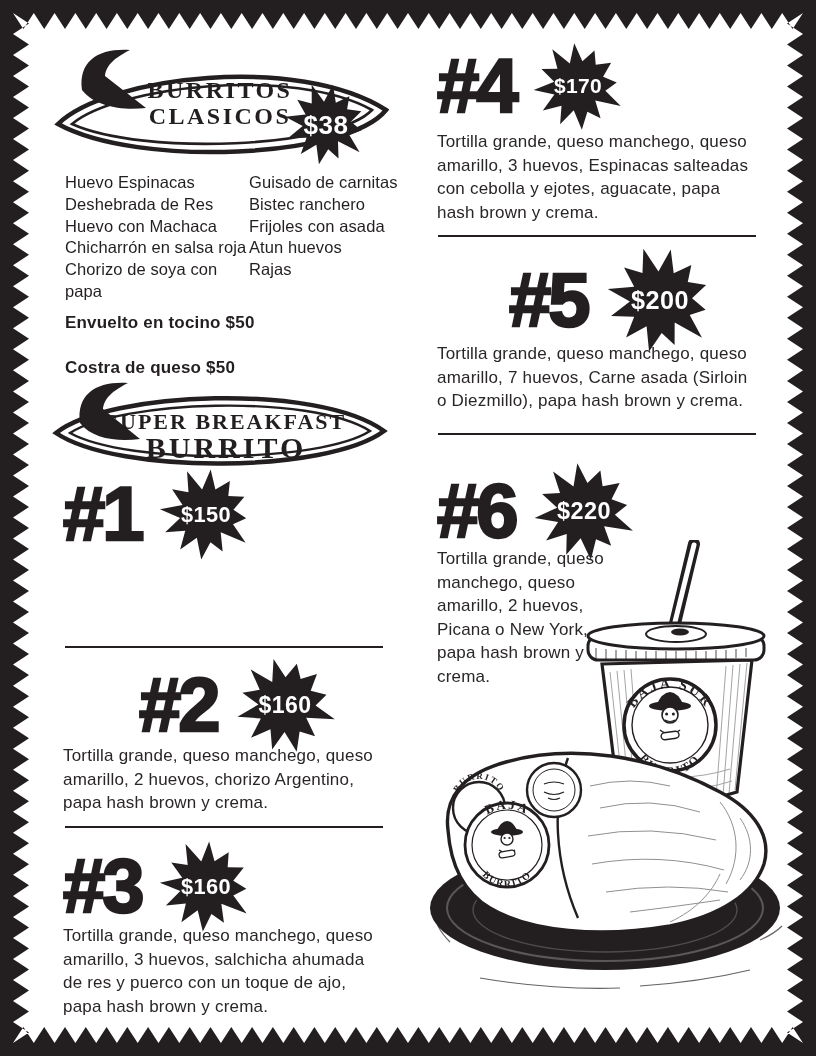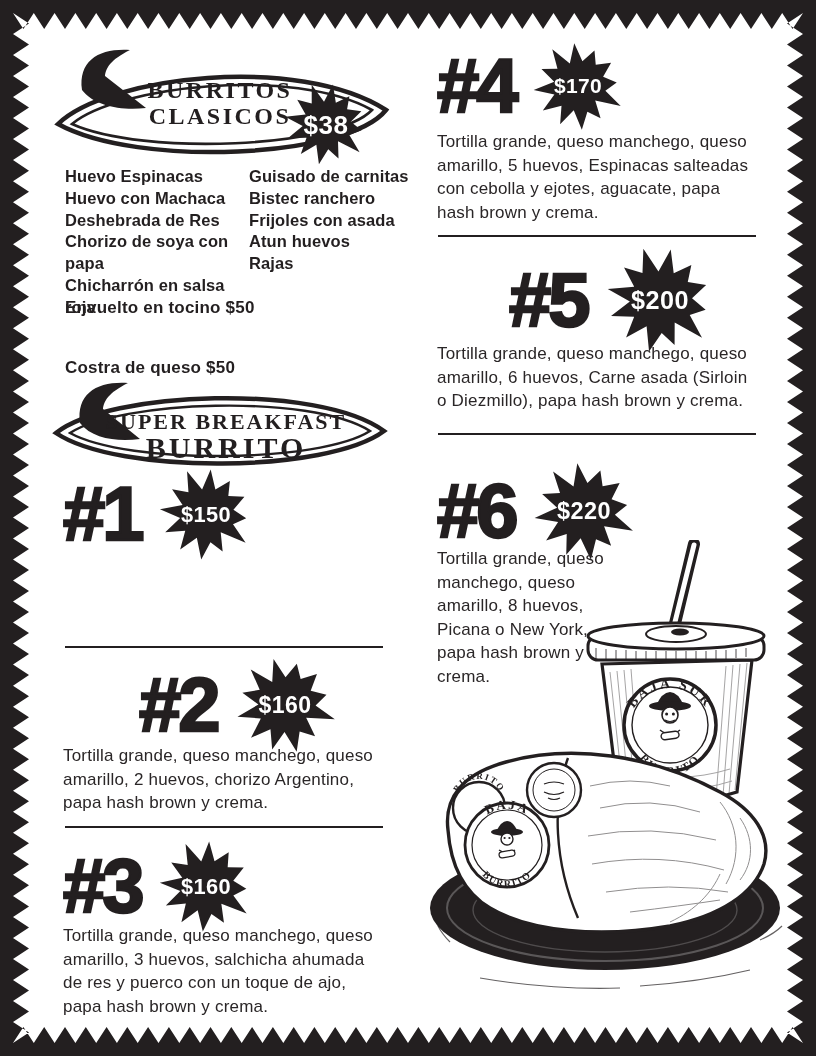--- a/index.html
+++ b/index.html
@@ -4,21 +4,21 @@
 <style>
   html,body{margin:0;padding:0;width:816px;height:1056px;}
   body{position:relative;background:#231f20;overflow:hidden;
        font-family:"Liberation Sans","DejaVu Sans",sans-serif;color:#231f20;}
   #frame{position:absolute;inset:0;z-index:0;}
   .content{position:absolute;inset:0;z-index:1;padding-left:41px;}
 
   .abs{position:absolute;}
 
   
-  .classics-list{left:65px;top:166px;display:flex;font-weight:bold;}
+  .classics-list{left:65px;top:172px;display:flex;}
   .classics-col{list-style:none;margin:0;padding:0;font-size:16.5px;line-height:21.8px;letter-spacing:.1px;}
   .classics-col.c1{width:184px;}
   .addon{left:65px;font-weight:bold;font-size:17px;letter-spacing:.2px;}
 
   
   .badge-text{font-family:"Liberation Serif","DejaVu Serif",serif;font-weight:bold;fill:#231f20;}
 
   
   .item{position:absolute;}
   .item-head{display:flex;align-items:center;gap:12px;}
@@ -59,35 +59,35 @@
     <text class="badge-text" x="172" y="78" font-size="24" letter-spacing="2.5" text-anchor="middle">CLASICOS</text>
     <g transform="translate(278,78)">
       <polygon class="burst-shape" transform="rotate(10)" fill="#231f20" points="36.1,0.0 24.9,6.7 38.0,21.9 14.8,14.8 18.3,31.7 6.6,24.6 0.0,40.8 -5.9,22.1 -19.6,34.0 -16.8,16.8 -34.6,20.0 -22.6,6.1 -41.4,0.0 -21.7,-5.8 -32.5,-18.8 -17.6,-17.6 -20.9,-36.2 -5.8,-21.5 -0.0,-40.0 6.0,-22.6 18.2,-31.5 18.2,-18.2 32.6,-18.8 24.0,-6.4"></polygon>
       <text class="burst-text" x="0" y="10" font-size="30" text-anchor="middle">$38</text>
     </g>
   </svg>
 
   <div class="abs classics-list">
     <ul class="classics-col c1">
       <li>Huevo Espinacas</li>
+      <li>Deshebrada de Res</li>
       <li>Huevo con Machaca</li>
-      <li>Deshebrada de Res</li>
+      <li>Chicharrón en salsa roja</li>
       <li>Chorizo de soya con papa</li>
-      <li>Chicharrón en salsa roja</li>
     </ul>
     <ul class="classics-col">
       <li>Guisado de carnitas</li>
       <li>Bistec ranchero</li>
       <li>Frijoles con asada</li>
       <li>Atun huevos</li>
       <li>Rajas</li>
     </ul>
   </div>
 
-  <div class="abs addon" style="top:298px;">Envuelto en tocino $50</div>
+  <div class="abs addon" style="top:313px;">Envuelto en tocino $50</div>
   <div class="abs addon" style="top:358px;">Costra de queso $50</div>
 
   <svg class="abs" style="left:48px;top:381px;" width="344" height="96" viewBox="0 0 344 96">
     <path d="M8,52 C60,10 270,2 336,50 C280,92 70,94 8,52 Z" fill="none" stroke="#231f20" stroke-width="4.5"></path>
     <path d="M22,52 C70,20 262,12 322,50 C272,82 80,84 22,52 Z" fill="none" stroke="#231f20" stroke-width="2.4"></path>
     <path d="M32,42 C28,12 50,0 80,2 C60,12 56,20 55,28 L92,58 C70,61 44,58 32,42 Z" fill="#231f20"></path>
     <text class="badge-text" x="178" y="48" font-size="22" letter-spacing="2" text-anchor="middle">SUPER BREAKFAST</text>
     <text class="badge-text" x="178" y="77" font-size="30" letter-spacing="3" text-anchor="middle">BURRITO</text>
   </svg>
 
@@ -126,45 +126,45 @@
   </section>
 
   <section class="item" id="item4">
     <div class="item-head">
       <div class="num">#4</div>
       <svg class="burst" width="100" height="100" viewBox="-62 -62 124 124">
         <polygon class="burst-shape" transform="rotate(-5)" fill="#231f20" points="48.2,0.0 33.3,8.9 50.6,29.2 19.7,19.7 24.4,42.3 8.8,32.9 0.0,54.4 -7.9,29.4 -26.2,45.3 -22.5,22.5 -46.1,26.6 -30.1,8.1 -55.2,0.0 -28.9,-7.8 -43.3,-25.0 -23.5,-23.5 -27.8,-48.2 -7.7,-28.6 -0.0,-53.3 8.1,-30.1 24.2,-42.0 24.2,-24.2 43.4,-25.1 32.0,-8.6"></polygon>
         <text class="burst-text" x="0" y="9" text-anchor="middle">$170</text>
       </svg>
     </div>
-    <p class="desc">Tortilla grande, queso manchego, queso amarillo, 5 huevos, Espinacas salteadas con cebolla y ejotes, aguacate, papa hash brown y crema.</p>
+    <p class="desc">Tortilla grande, queso manchego, queso amarillo, 3 huevos, Espinacas salteadas con cebolla y ejotes, aguacate, papa hash brown y crema.</p>
   </section>
   <div class="divider" style="left:438px;top:235px;"></div>
 
   <section class="item" id="item5">
     <div class="item-head">
       <div class="num">#5</div>
       <svg class="burst" width="120" height="120" viewBox="-62 -62 124 124">
         <polygon class="burst-shape" transform="rotate(12)" fill="#231f20" points="48.2,0.0 33.3,8.9 50.6,29.2 19.7,19.7 24.4,42.3 8.8,32.9 0.0,54.4 -7.9,29.4 -26.2,45.3 -22.5,22.5 -46.1,26.6 -30.1,8.1 -55.2,0.0 -28.9,-7.8 -43.3,-25.0 -23.5,-23.5 -27.8,-48.2 -7.7,-28.6 -0.0,-53.3 8.1,-30.1 24.2,-42.0 24.2,-24.2 43.4,-25.1 32.0,-8.6"></polygon>
         <text class="burst-text" x="0" y="9" text-anchor="middle">$200</text>
       </svg>
     </div>
-    <p class="desc">Tortilla grande, queso manchego, queso amarillo, 6 huevos, Carne asada (Sirloin o Diezmillo), papa hash brown y crema.</p>
+    <p class="desc">Tortilla grande, queso manchego, queso amarillo, 7 huevos, Carne asada (Sirloin o Diezmillo), papa hash brown y crema.</p>
   </section>
   <div class="divider" style="left:438px;top:433px;"></div>
 
   <section class="item" id="item6">
     <div class="item-head">
       <div class="num">#6</div>
       <svg class="burst" width="112" height="112" viewBox="-62 -62 124 124">
         <polygon class="burst-shape" transform="rotate(-8)" fill="#231f20" points="48.2,0.0 33.3,8.9 50.6,29.2 19.7,19.7 24.4,42.3 8.8,32.9 0.0,54.4 -7.9,29.4 -26.2,45.3 -22.5,22.5 -46.1,26.6 -30.1,8.1 -55.2,0.0 -28.9,-7.8 -43.3,-25.0 -23.5,-23.5 -27.8,-48.2 -7.7,-28.6 -0.0,-53.3 8.1,-30.1 24.2,-42.0 24.2,-24.2 43.4,-25.1 32.0,-8.6"></polygon>
         <text class="burst-text" x="0" y="9" text-anchor="middle">$220</text>
       </svg>
     </div>
-    <p class="desc">Tortilla grande, queso manchego, queso amarillo, 8 huevos, Picana o New York, papa hash brown y crema.</p>
+    <p class="desc">Tortilla grande, queso manchego, queso amarillo, 2 huevos, Picana o New York, papa hash brown y crema.</p>
   </section>
 
   <svg class="abs" style="left:420px;top:540px;" width="372" height="500" viewBox="0 0 372 500">
     <defs>
       <path id="cupArcTop" d="M208,190 A42,42 0 0 1 292,190"></path>
       <path id="cupArcBottom" d="M213,198 A36,36 0 0 0 287,198"></path>
       <path id="wrapArcTop" d="M51,305 A36,36 0 0 1 123,305"></path>
       <path id="wrapArcBottom" d="M56,316 A31,31 0 0 0 118,316"></path>
       <path id="smallArc" d="M36,262 A23,23 0 0 1 82,262"></path>
     </defs>

